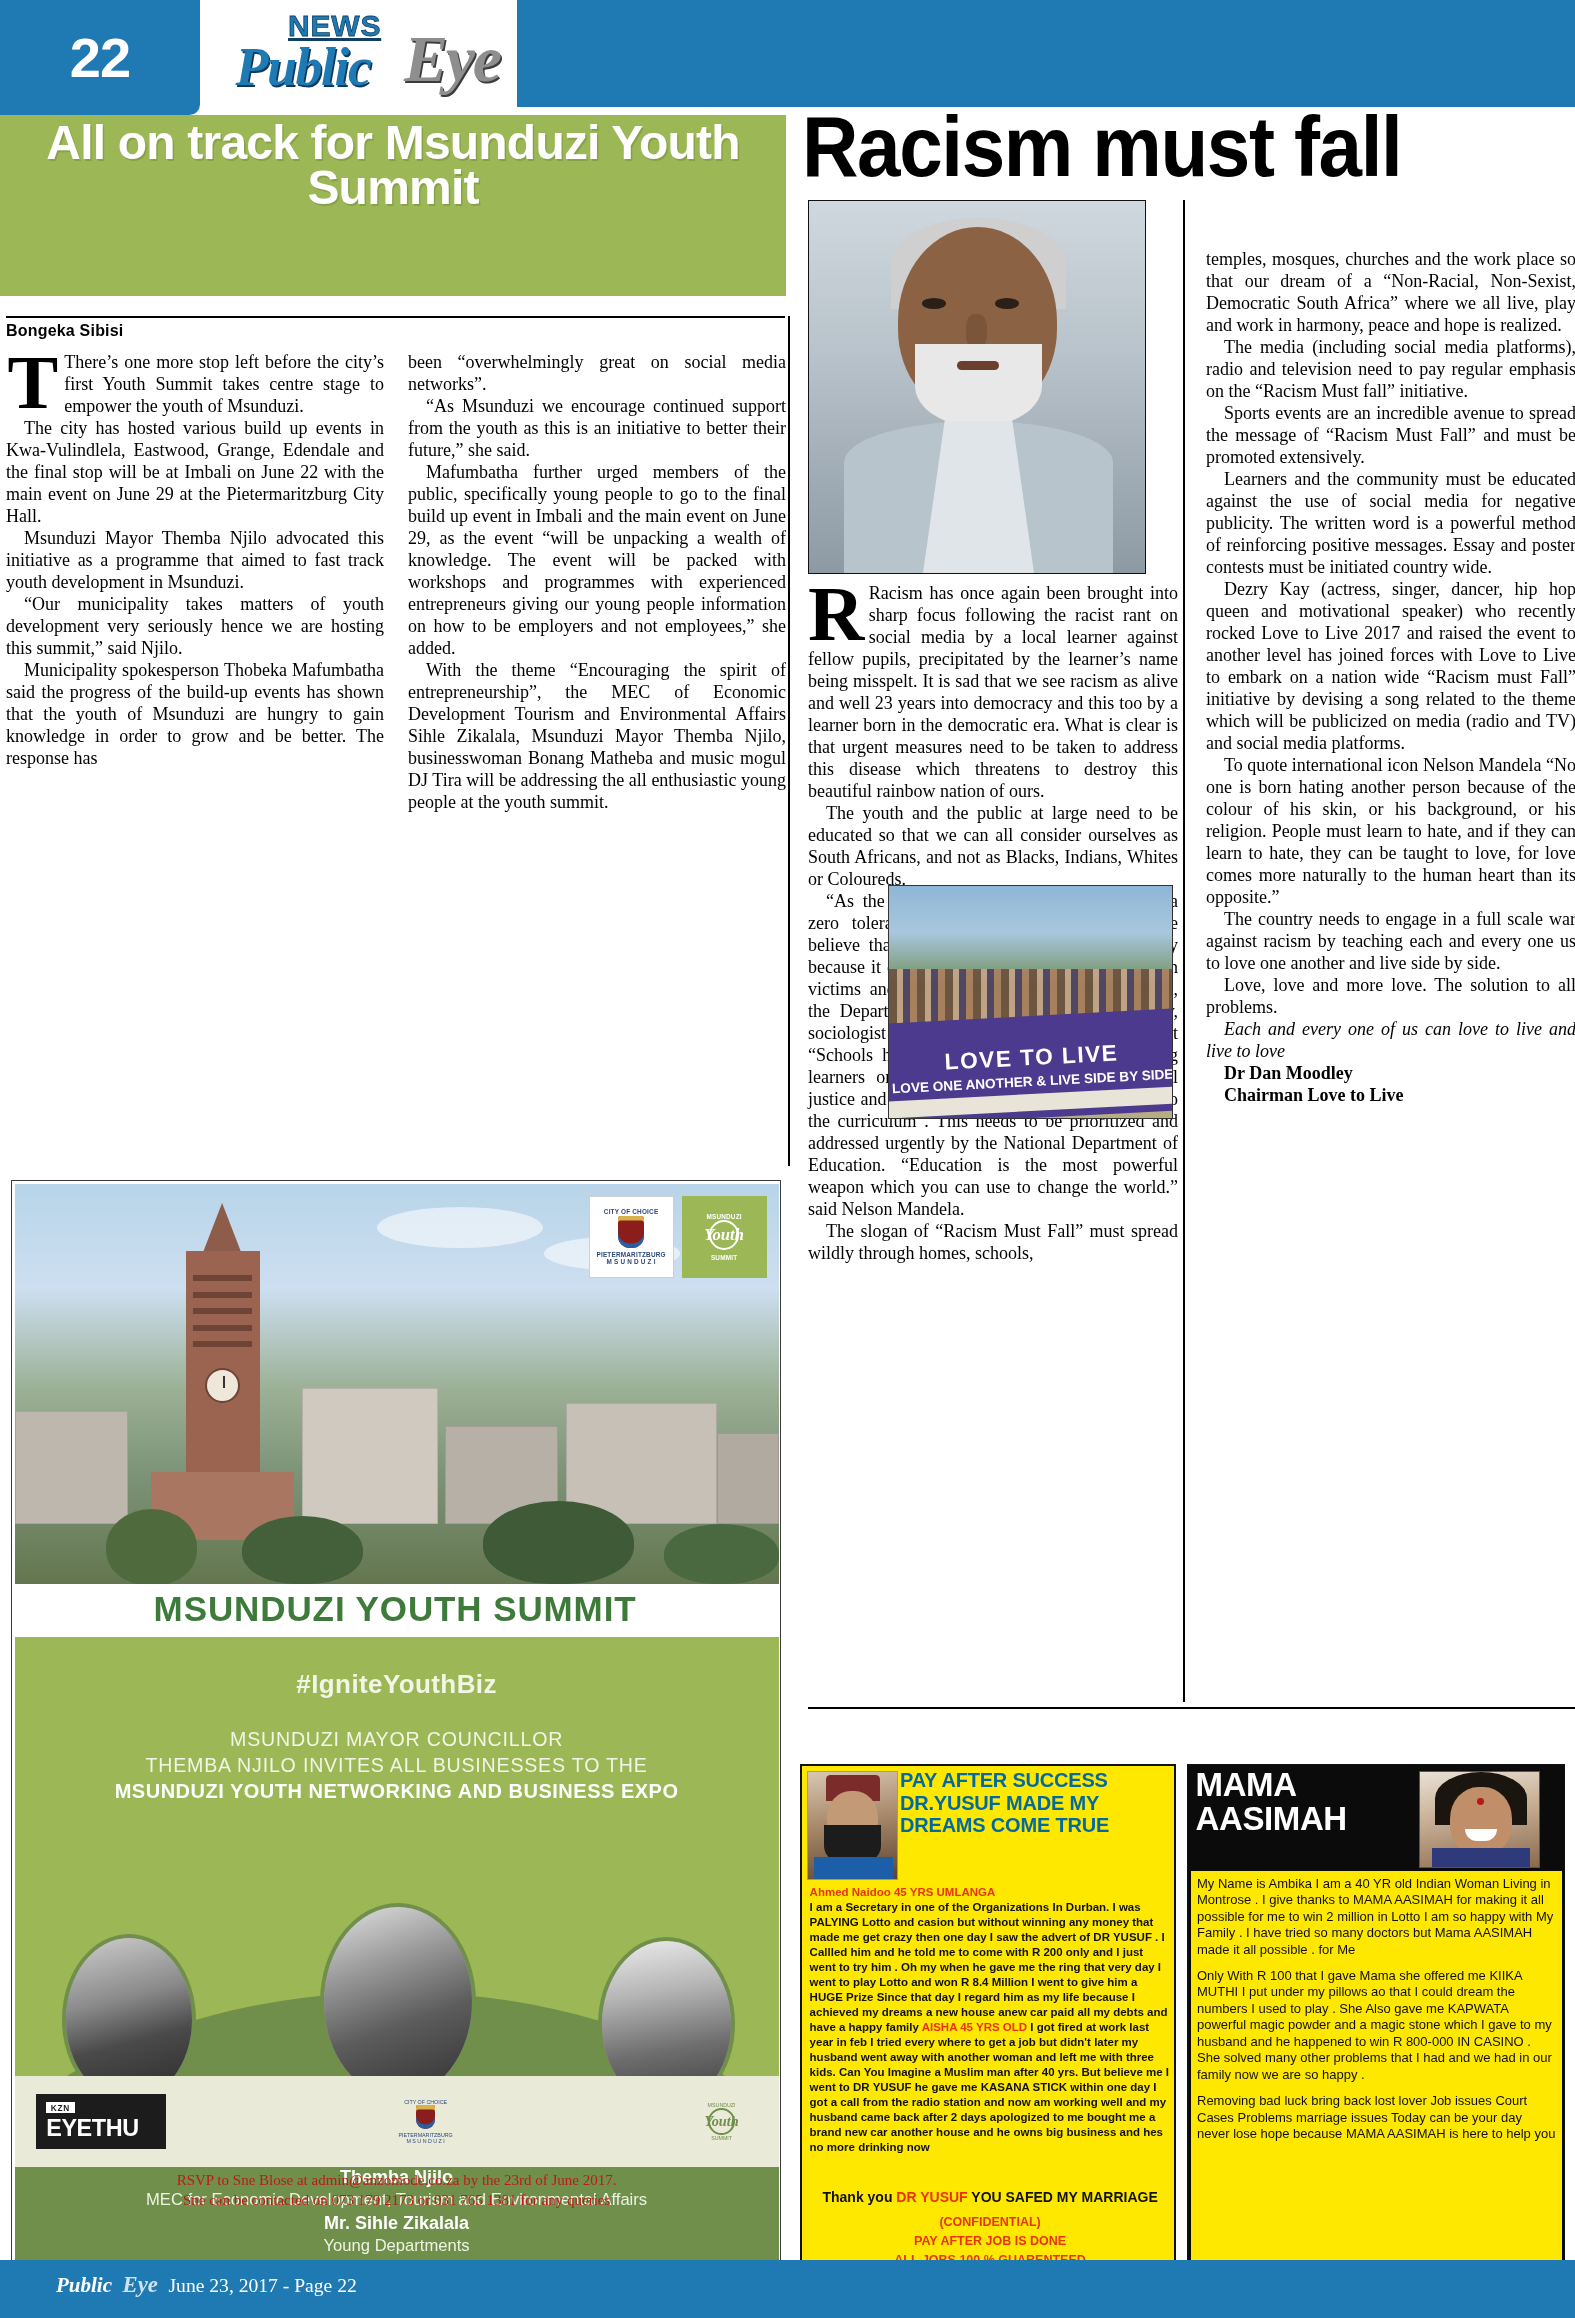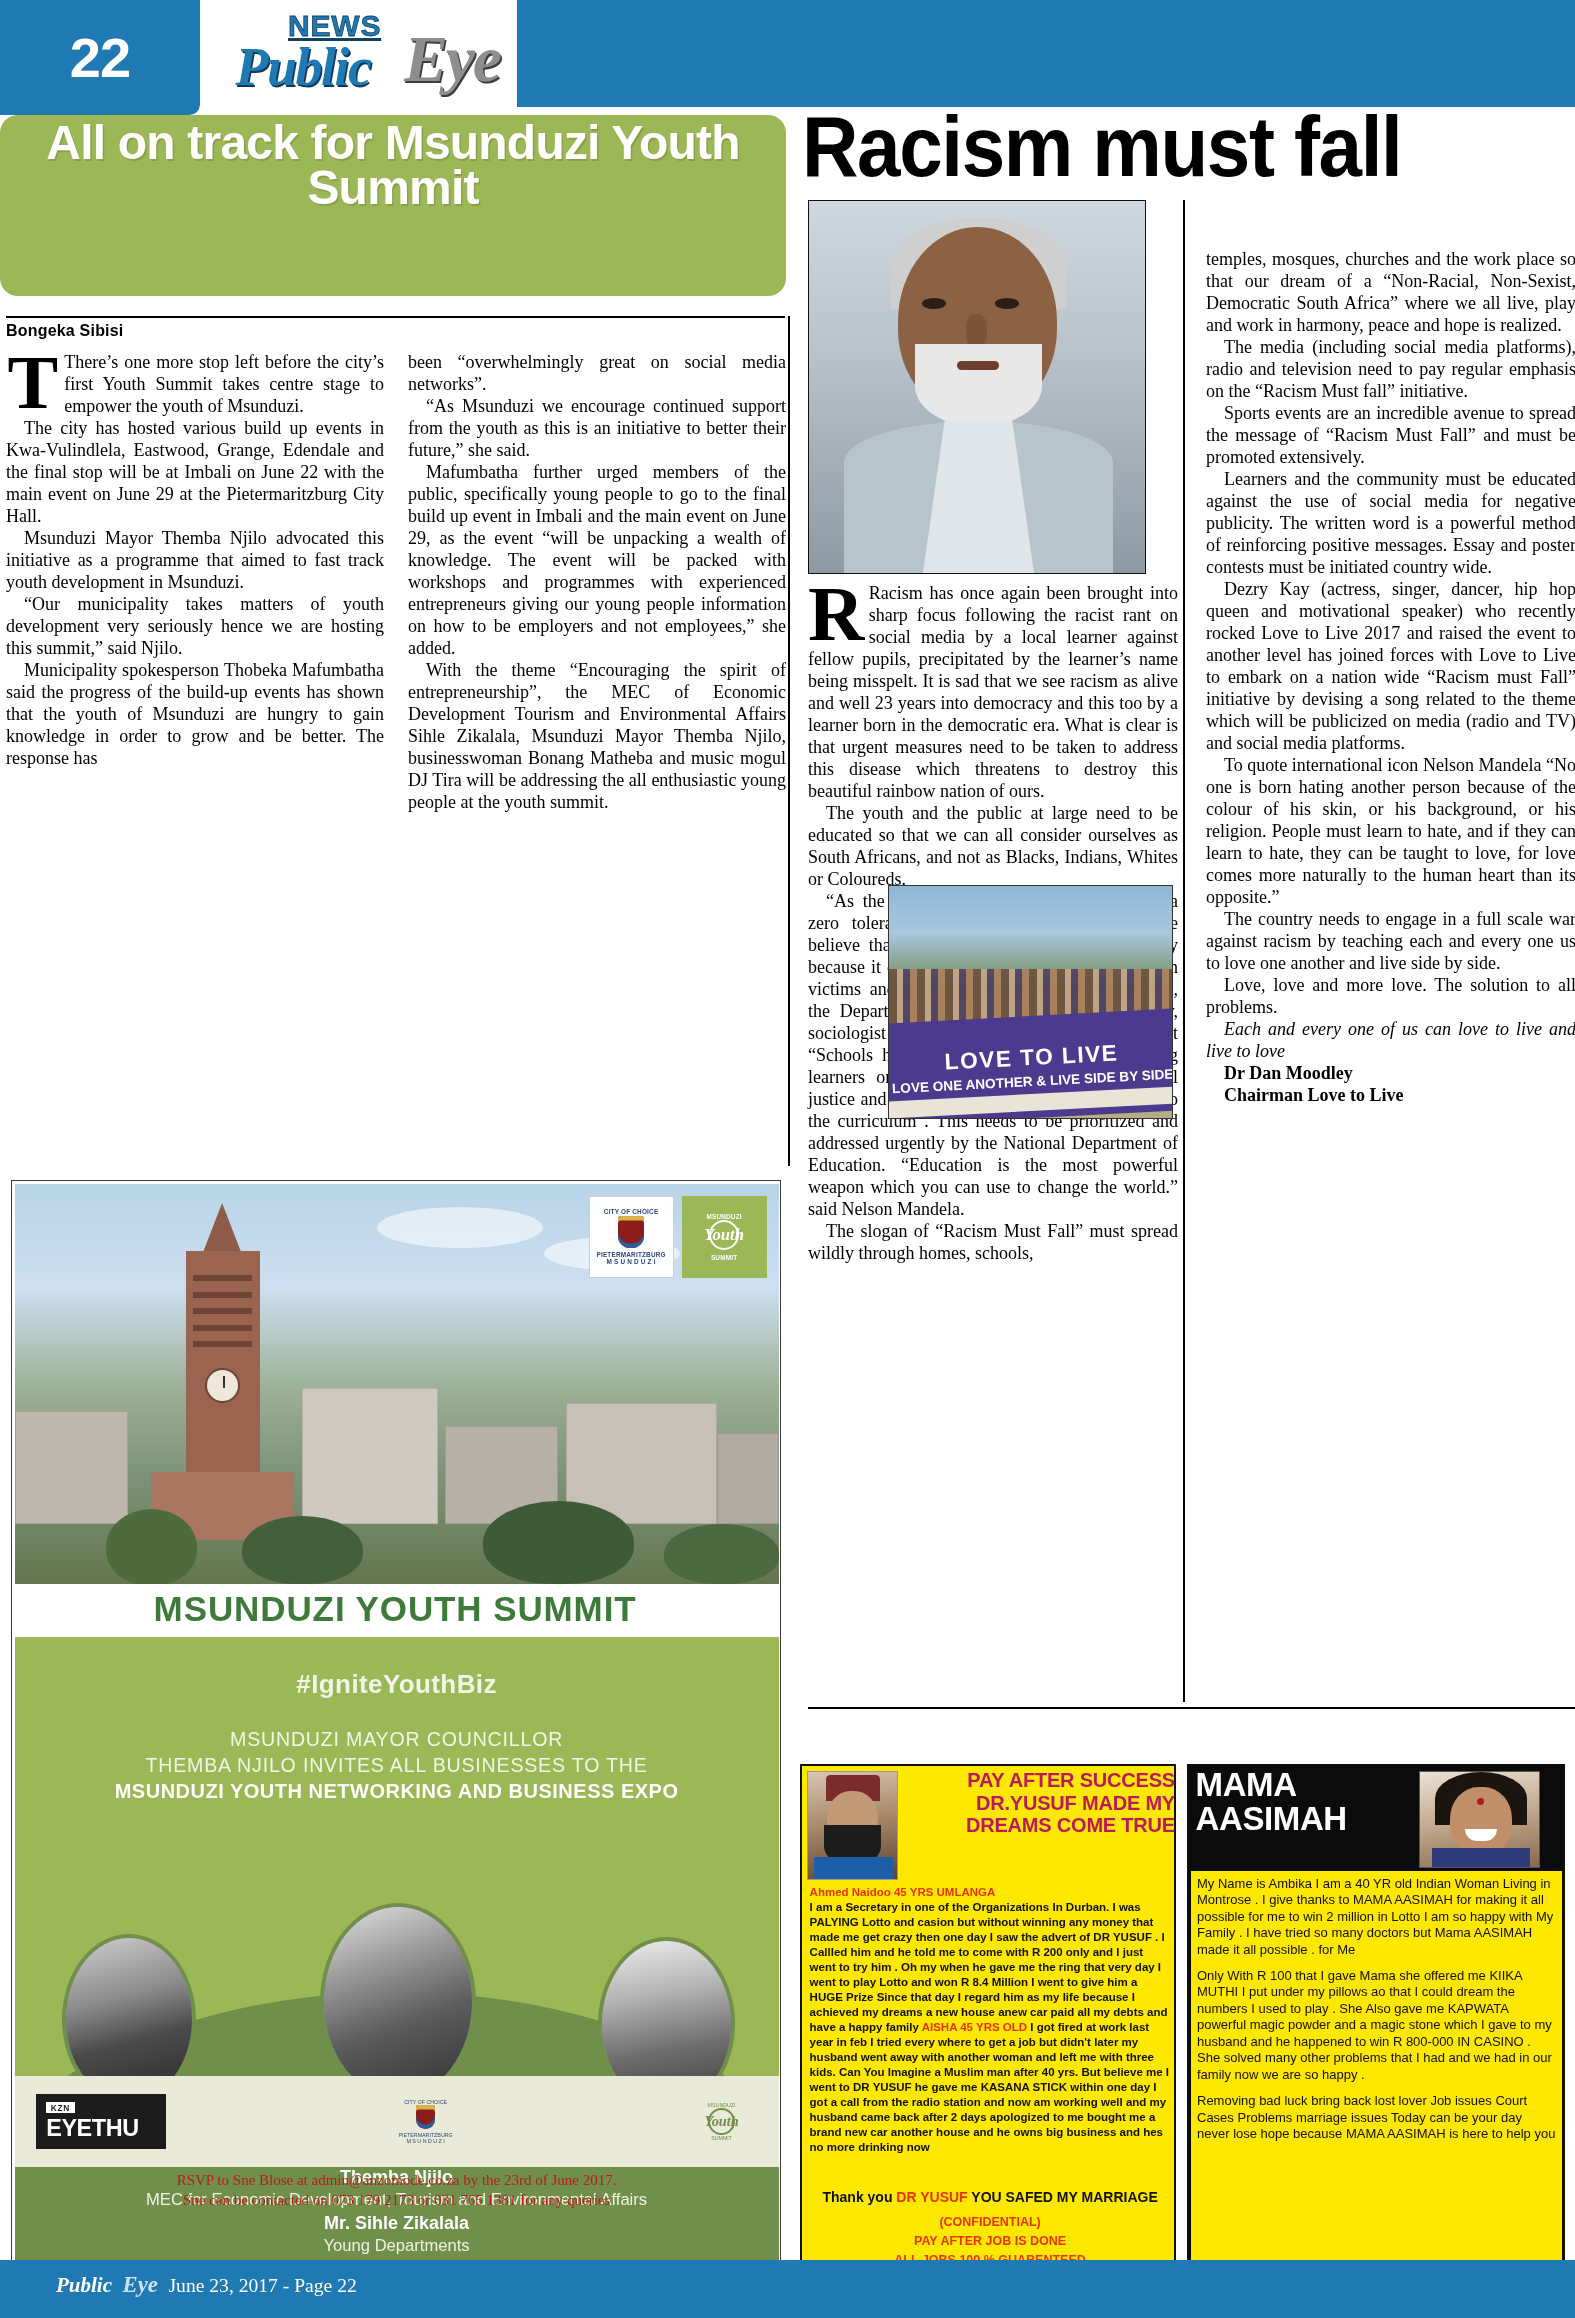--- a/index.html
+++ b/index.html
@@ -48,21 +48,20 @@
 
   
   .page { position:absolute; left:0; top:115px; width:1576px; height:2204px; }
 
   
   .left-col { position:absolute; left:0; top:0; width:797px; height:2204px; }
 
   .green-head {
     position:absolute; left:0; top:0; width:786px; height:181px;
     background:#9cb755;
-    border-radius:18px;
   }
   .green-head h1 {
     margin:0; padding:4.5px 21px 0 21px;
     font-family:"Liberation Sans", sans-serif;
     font-weight:bold; font-size:48px; line-height:45px;
     color:#ffffff; text-align:center; letter-spacing:-0.8px;
     text-shadow:1.5px 1.5px 0 rgba(0,0,0,.12);
   }
 
   .byline-rule { position:absolute; left:6px; top:201px; width:779px; height:2.3px; background:#000; }
@@ -288,22 +287,22 @@
     position:absolute; left:4.5px; top:4.5px; width:91px; height:109px;
     background:linear-gradient(170deg,#d8c7b4 0%,#a98a6b 45%,#5d4430 100%);
     overflow:hidden; border:0.8px solid #999;
   }
   .yu-cap { position:absolute; left:18px; top:3px; width:54px; height:26px; border-radius:4.5px 4.5px 0 0; background:#7c2b2b; }
   .yu-face { position:absolute; left:19.6px; top:19.6px; width:51px; height:57px; border-radius:46%; background:#c39a76; }
   .yu-beard { position:absolute; left:16.6px; top:53px; width:57px; height:41px; border-radius:0 0 48% 48%; background:#1c1c1c; }
   .yu-shirt { position:absolute; left:6px; top:85px; width:79px; height:26px; background:#1c5fa8; }
   .yusuf-head {
     position:absolute; left:98px; top:3px; width:275px;
-    color:#be185d; font-weight:bold; font-size:20px; line-height:22.7px;
-    text-align:right; letter-spacing:-0.2px;
+    color:#0369a1; font-weight:bold; font-size:20px; line-height:22.7px;
+    text-align:left; letter-spacing:-0.2px;
   }
   .yusuf-body {
     position:absolute; left:7.6px; top:119px; width:361px;
     font-size:11.5px; line-height:15px; font-weight:bold; color:#111;
   }
   .yusuf-body .nmr { color:#e8340c; }
   .yusuf-body .blk { display:block; }
   .yusuf-thanks {
     position:absolute; left:7.6px; top:423px; width:361px; text-align:center;
     font-weight:bold; font-size:14px; color:#111;

